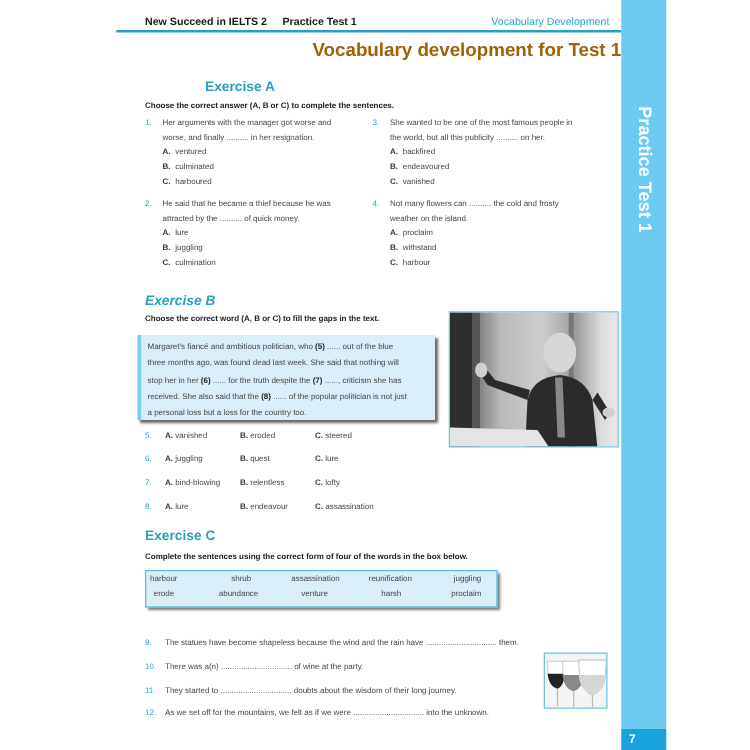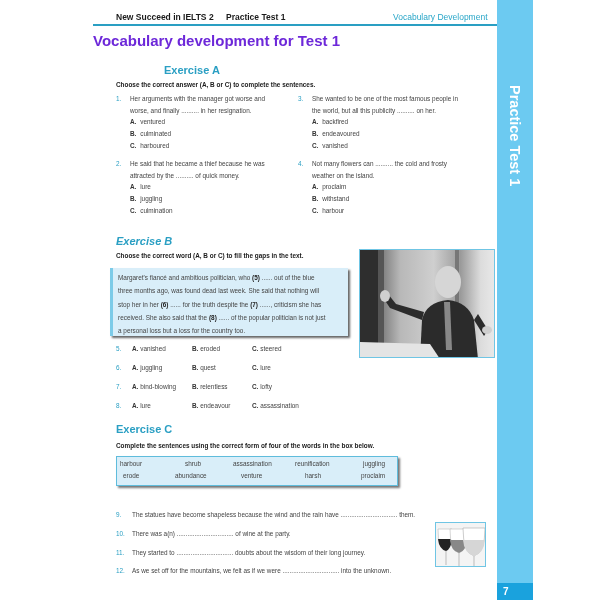--- a/index.html
+++ b/index.html
@@ -19,21 +19,21 @@
 
   
   .sidebar { left: 497px; top: 0; width: 36px; height: 583px; background: #6ccaf1; }
   .sidebar-text {
     position: absolute; left: 50%; top: 85px;
     transform-origin: 0 0; transform: rotate(90deg) translateY(-50%);
     white-space: nowrap; color: #ffffff; font-weight: bold; font-size: 14.5px;
   }
   .page-num { left: 497px; top: 583px; width: 36px; height: 17px; background: #1aa2dd; color: #fff; font-weight: bold; font-size: 10px; line-height: 17px; padding-left: 6px; box-sizing: border-box; }
 
-  .title { left: 93px; top: 32px; width: 404px; text-align: left; font-size: 15px; font-weight: bold; color: #6d28d9; }
+  .title { left: 93px; top: 32px; width: 404px; text-align: right; font-size: 15px; font-weight: bold; color: #a16207; }
 
   .ex-title { font-size: 11px; font-weight: bold; color: #2a9fc3; }
   .instr { font-size: 6.4px; font-weight: bold; color: #1a1a1a; white-space: nowrap; }
 
   .q { font-size: 6.4px; color: #444; line-height: 11.7px; }
   .q .num { position: absolute; left: 0; color: #2a9fc3; }
   .q .body { margin-left: 14px; }
   .q .opt { margin-left: 14px; }
   .q .opt b { font-weight: bold; color: #333; margin-right: 2px; }
 

